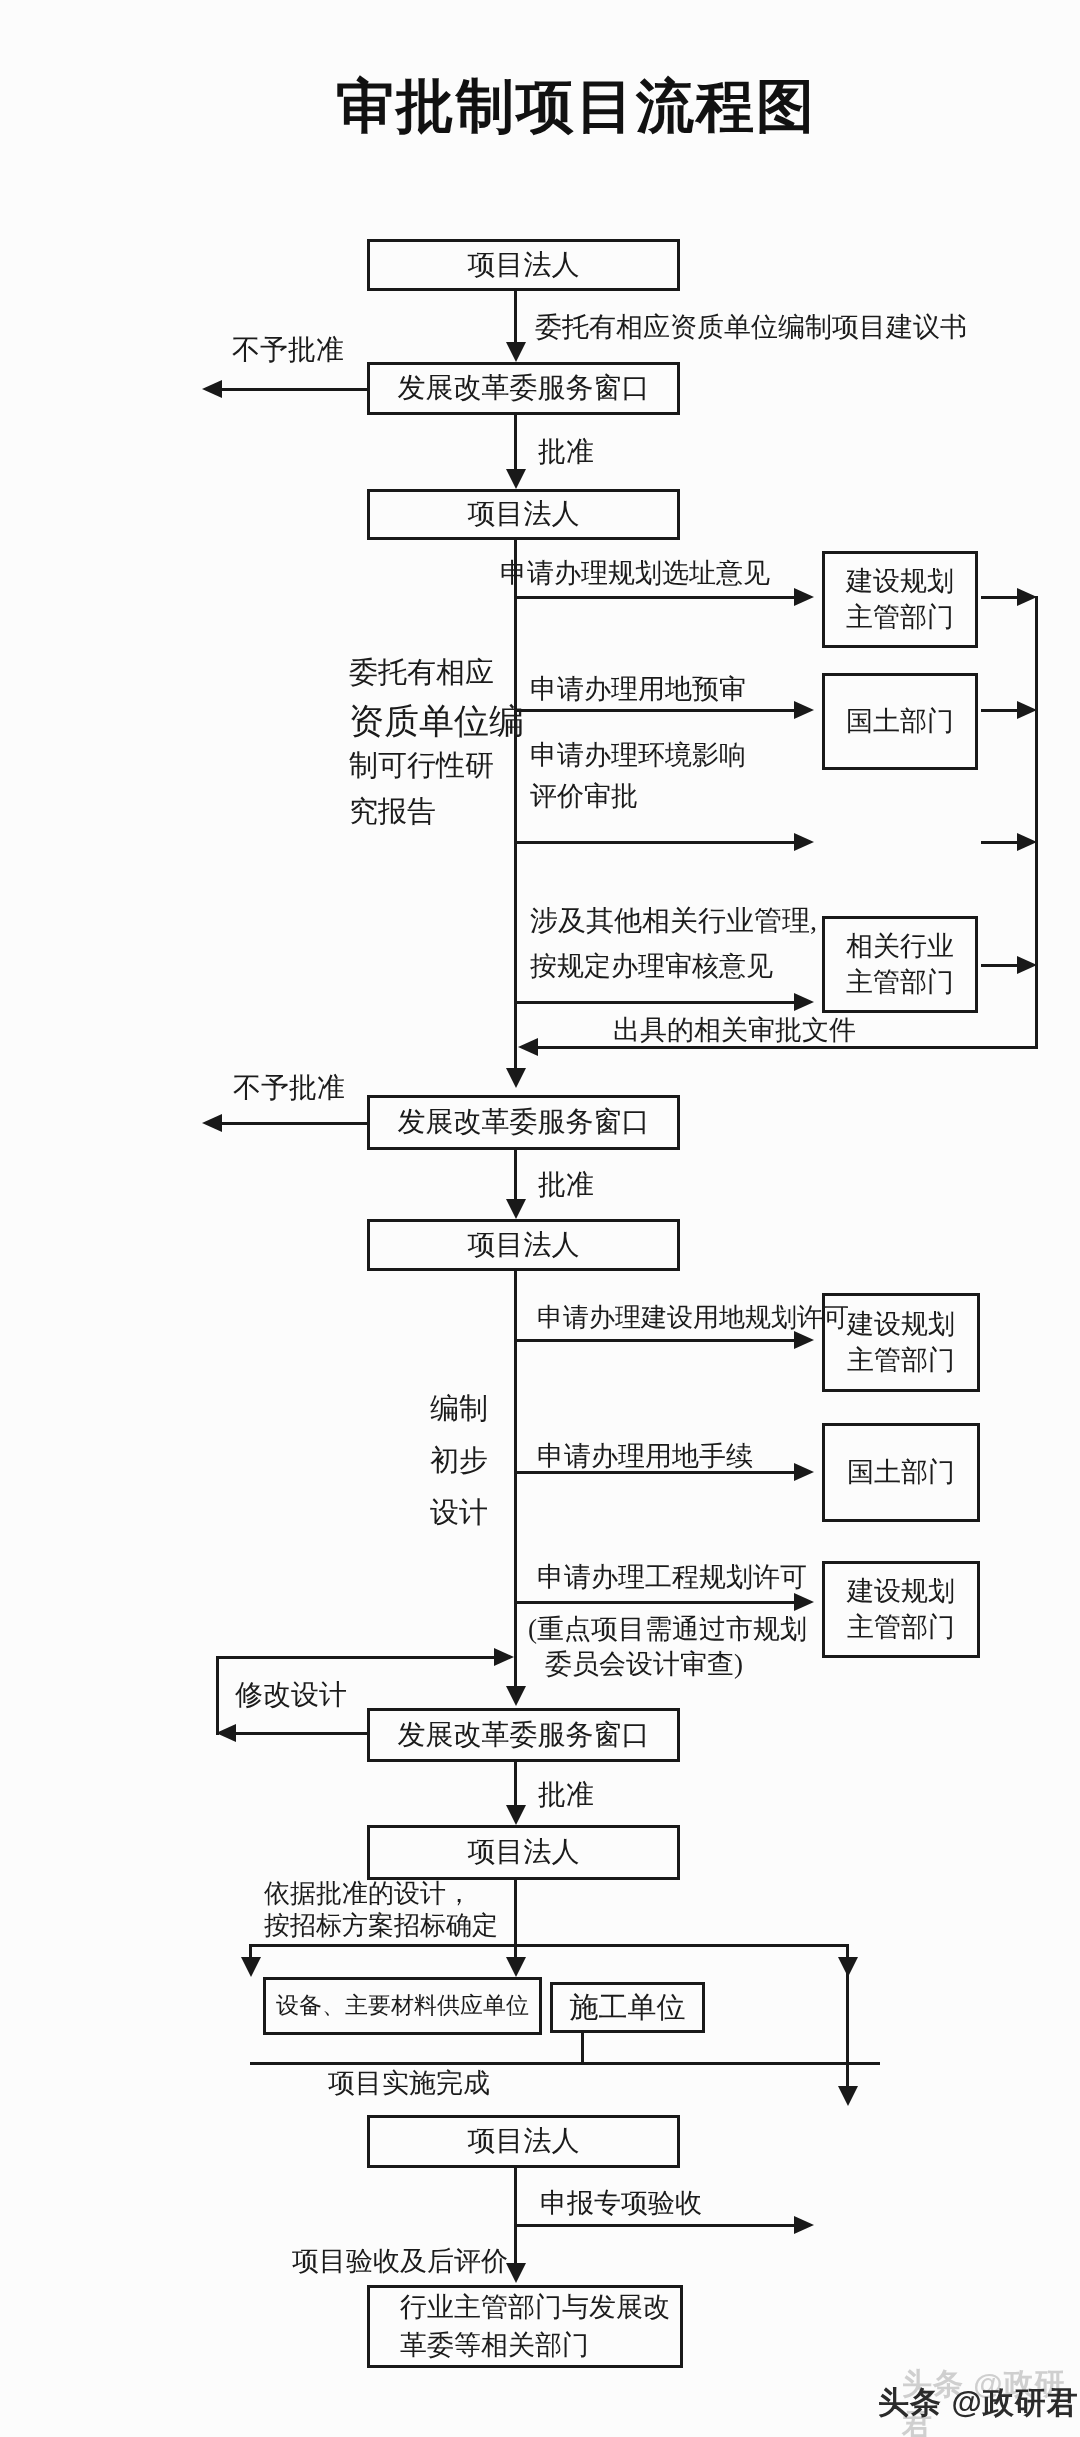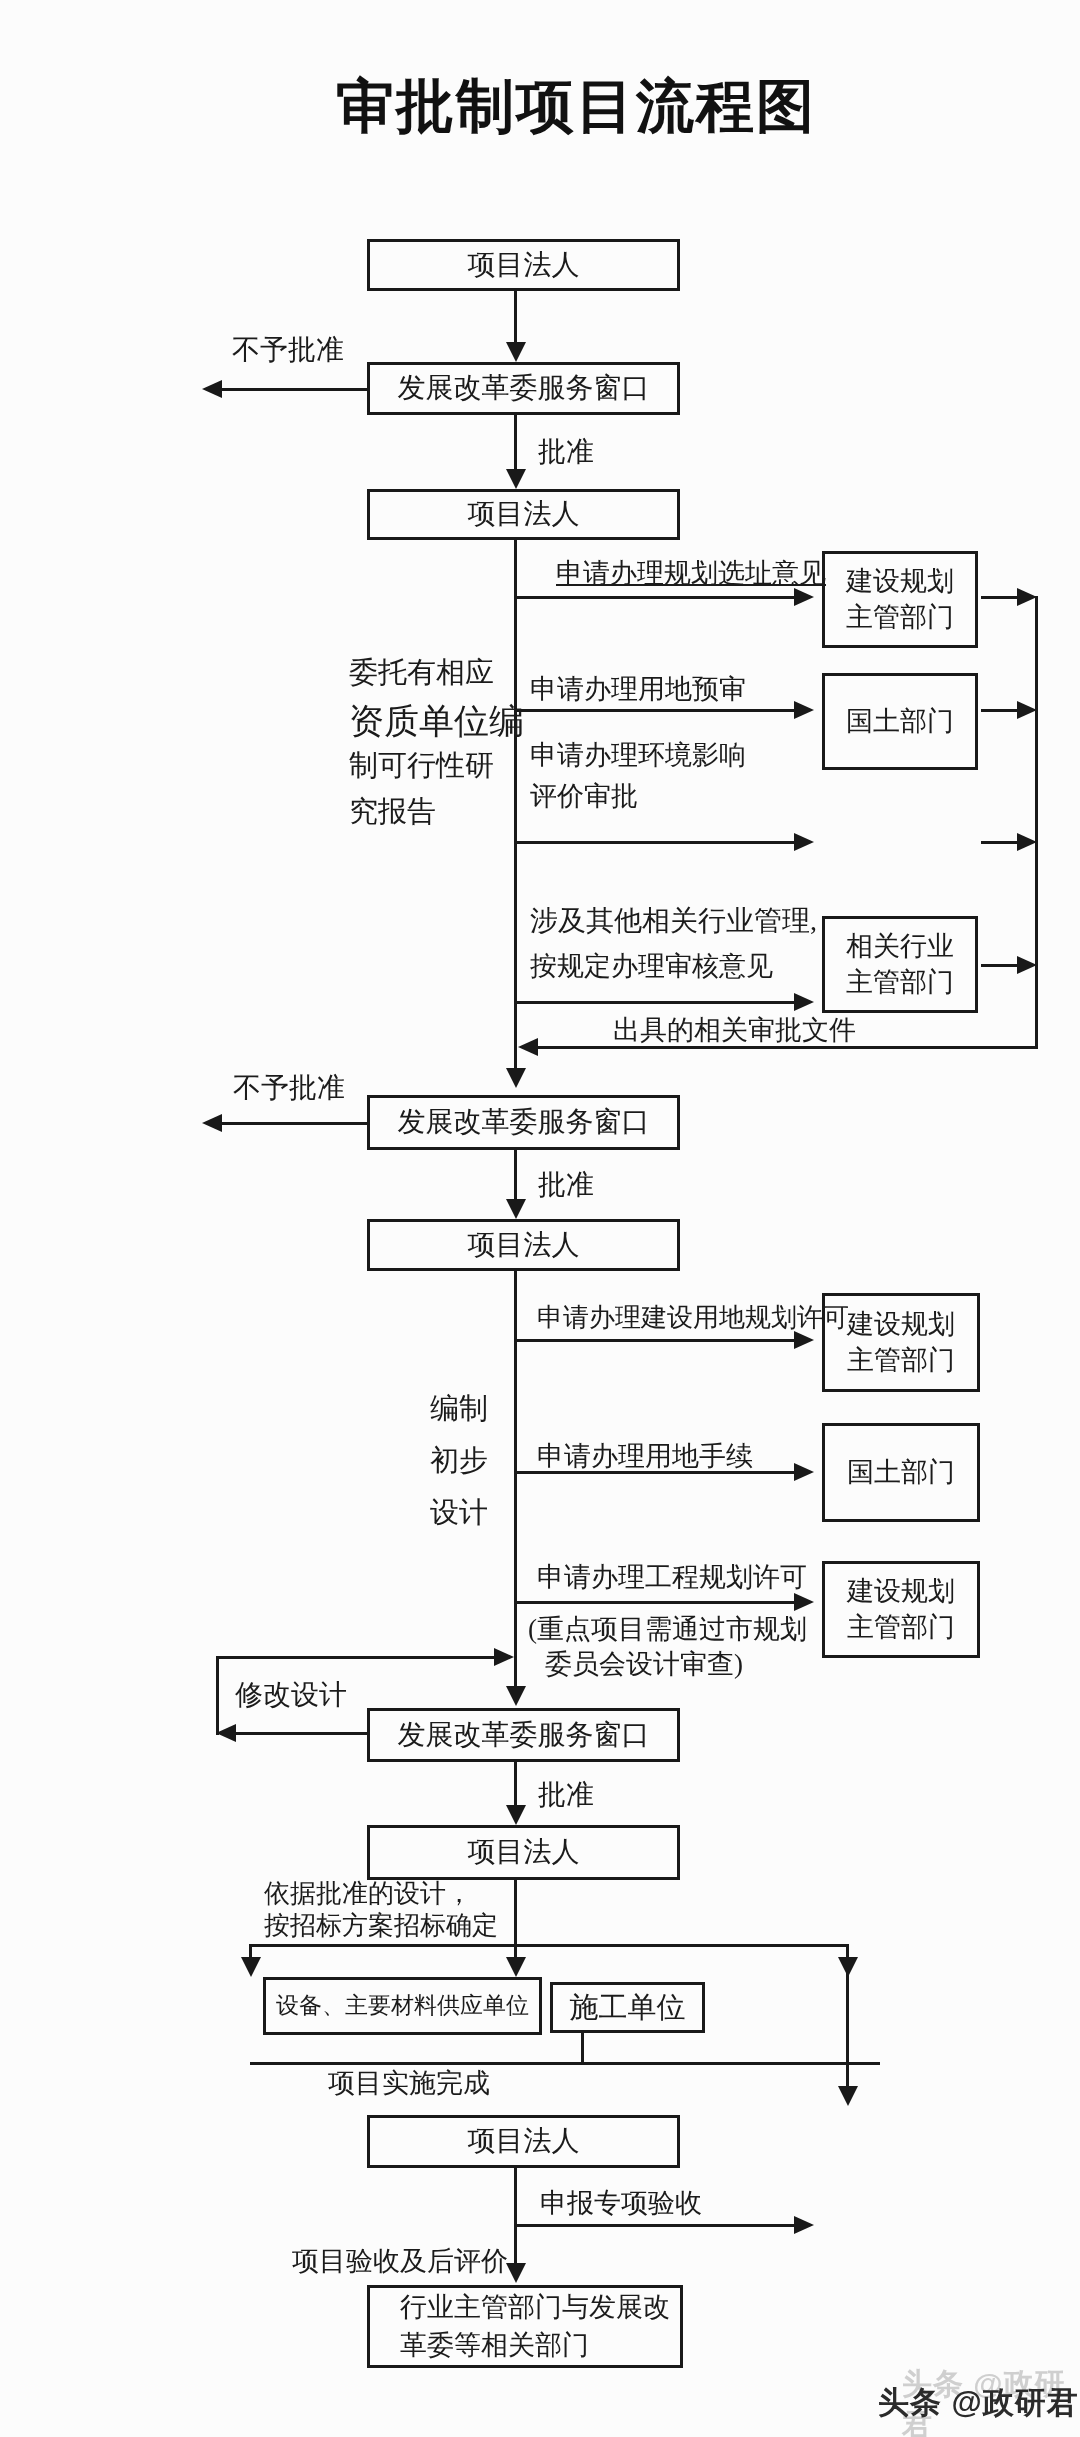--- a/index.html
+++ b/index.html
@@ -168,24 +168,25 @@
   <div class="vl" style="left:846px;top:1944px;height:152px;"></div>
   <div class="ah-d" style="left:838px;top:1957px;"></div>
   <div class="ah-d" style="left:838px;top:2086px;"></div>
 
   <div class="vl" style="left:581px;top:2033px;height:30px;"></div>
   <div class="hl" style="left:250px;top:2062px;width:630px;"></div>
 
   <div class="hl" style="left:515px;top:2224px;width:279px;"></div>
   <div class="ah-r" style="left:794px;top:2216px;"></div>
 
+  <div class="t" style="left:535px;top:311px;font-size:27px;">委托有相应资质单位编制项目建议书</div>
   <div class="t" style="left:232px;top:333px;font-size:28px;">不予批准</div>
   <div class="t" style="left:538px;top:435px;font-size:28px;">批准</div>
 
-  <div class="t" style="left:556px;top:557px;font-size:27px;text-decoration:underline;">申请办理规划选址意见</div>
+  <div class="t" style="left:500px;top:557px;font-size:27px;">申请办理规划选址意见</div>
   <div class="t" style="left:530px;top:673px;font-size:27px;">申请办理用地预审</div>
   <div class="t" style="left:530px;top:739px;font-size:27px;">申请办理环境影响</div>
   <div class="t" style="left:530px;top:780px;font-size:27px;">评价审批</div>
   <div class="t" style="left:530px;top:904px;font-size:28px;">涉及其他相关行业管理,</div>
   <div class="t" style="left:530px;top:950px;font-size:27px;">按规定办理审核意见</div>
 
   <div class="t" style="left:349px;top:655px;font-size:29px;">委托有相应</div>
   <div class="t" style="left:349px;top:701px;font-size:35px;">资质单位编</div>
   <div class="t" style="left:349px;top:748px;font-size:29px;">制可行性研</div>
   <div class="t" style="left:349px;top:794px;font-size:29px;">究报告</div>

